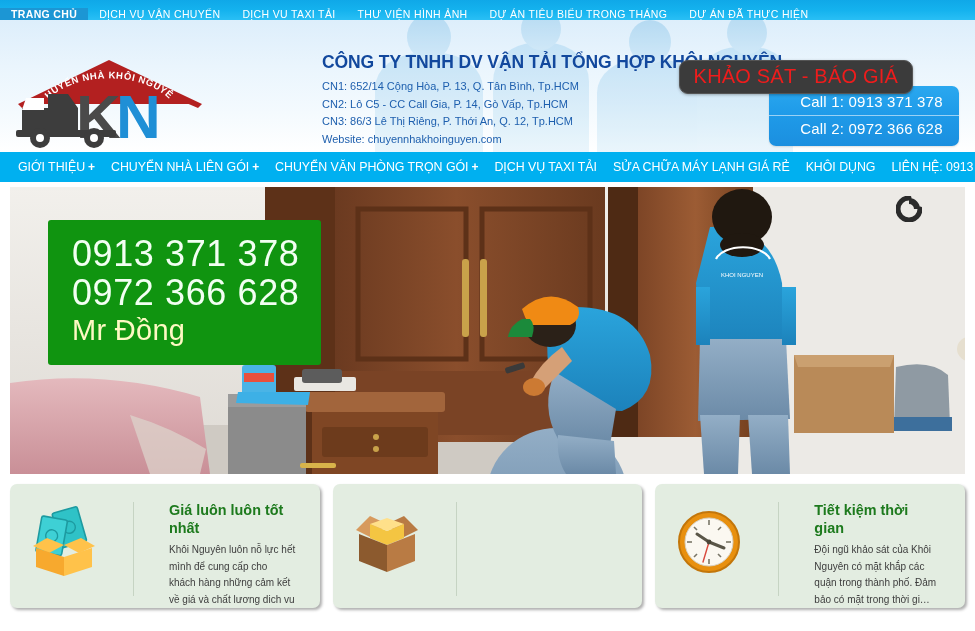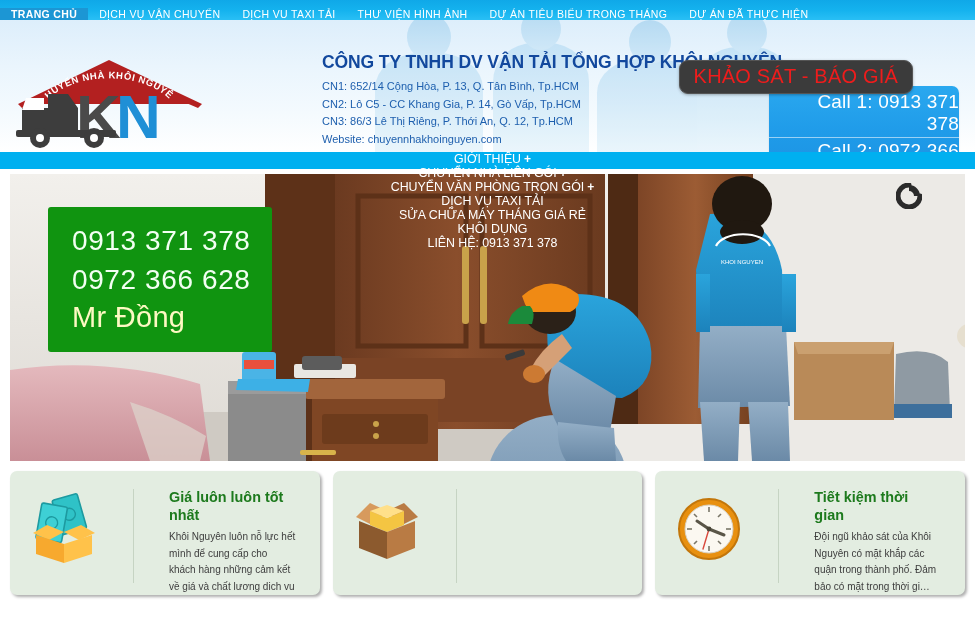--- a/index.html
+++ b/index.html
@@ -87,23 +87,23 @@
   .callbox {
     position: absolute; right: 16px; top: 66px;
     width: 190px;
     border-radius: 7px;
     background: linear-gradient(to bottom, #2aa8ef 0%, #1f9be9 45%, #1b8fdf 100%);
     padding: 5px 0 6px 0;
     z-index: 4;
     box-shadow: 0 1px 2px rgba(0,0,0,.13);
   }
   .callbox-line {
-    font-size: 19px;
+    font-size: 15px;
     color: #ffffff;
-    text-align: right;
+    text-align: center;
     line-height: 22px;
     letter-spacing: .2px;
     padding-left: 15px;
   }
   .callbox-line.first { border-bottom: 1px solid rgba(255,255,255,.55); padding-bottom: 2px; }
   .callbox-line.second { padding-top: 2px; }
 
   .survey-btn {
     position: absolute; right: 62px; top: 40px;
     background: #3b3b3b;
@@ -113,28 +113,27 @@
     font-size: 20px;
     color: #ee1c1c;
     letter-spacing: .2px;
     z-index: 6;
     box-shadow: 0 1px 3px rgba(0,0,0,.3);
     white-space: nowrap;
   }
 
   
   .mainmenu {
-    height: 17px;
+    height: 30px;
     background: #00b0f0;
     display: flex;
     align-items: center;
     padding-left: 10px;
     position: relative;
     z-index: 20;
-    flex-direction: column;
   }
   .menu-item {
     display: flex; align-items: center;
     padding: 0 8px;
     height: 29px;
     color: #ffffff;
     font-size: 12.4px;
     white-space: nowrap;
     letter-spacing: -.05px;
   }
@@ -151,21 +150,21 @@
   .hero-photo { position: absolute; inset: 0; }
 
   .phonebox {
     position: absolute; left: 38px; top: 33px;
     background: #109410;
     border-radius: 3px;
     padding: 14px 22px 16px 24px;
     z-index: 5;
   }
   .phonebox-num {
-    font-size: 28px;
+    font-size: 36px;
     color: #f2fff2;
     line-height: 39px;
     letter-spacing: .6px;
     font-weight: 400;
   }
   .phonebox-name {
     font-size: 29px;
     color: #fef9c3;
     line-height: 37px;
     letter-spacing: .3px;
@@ -279,21 +278,21 @@
       <circle cx="28" cy="80" r="10" fill="#3d3d3d"></circle>
       <circle cx="28" cy="80" r="4" fill="#ffffff"></circle>
       <circle cx="82" cy="80" r="10" fill="#3d3d3d"></circle>
       <circle cx="82" cy="80" r="4" fill="#ffffff"></circle>
     </svg>
   </div>
 
   <div class="company">
     <div class="company-name">CÔNG TY TNHH DV VẬN TẢI TỔNG HỢP KHÔI NGUYÊN</div>
     <div class="company-line">CN1: 652/14 Cộng Hòa, P. 13, Q. Tân Bình, Tp.HCM</div>
-    <div class="company-line">CN2: Lô C5 - CC Khang Gia, P. 14, Gò Vấp, Tp.HCM</div>
+    <div class="company-line">CN2: Lô C5 - CC Call Gia, P. 14, Gò Vấp, Tp.HCM</div>
     <div class="company-line">CN3: 86/3 Lê Thị Riêng, P. Thới An, Q. 12, Tp.HCM</div>
     <div class="company-line">Website: chuyennhakhoinguyen.com</div>
   </div>
 
   <div class="callbox">
     <div class="callbox-line first">Call 1: 0913 371 378</div>
     <div class="callbox-line second">Call 2: 0972 366 628</div>
   </div>
 
   <div class="survey-btn">KHẢO SÁT - BÁO GIÁ</div>
@@ -309,21 +308,21 @@
     <span class="menu-plus">+</span>
   </div>
   <div class="menu-item">
     <span>CHUYỂN VĂN PHÒNG TRỌN GÓI</span>
     <span class="menu-plus">+</span>
   </div>
   <div class="menu-item">
     <span>DỊCH VỤ TAXI TẢI</span>
   </div>
   <div class="menu-item">
-    <span>SỬA CHỮA MÁY THÁNG GIÁ RẺ</span>
+    <span>SỬA CHỮA MÁY LẠNH GIÁ RẺ</span>
   </div>
   <div class="menu-item">
     <span>KHÔI DỤNG</span>
   </div>
   <div class="menu-item">
     <span>LIÊN HỆ: 0913 371 378</span>
   </div>
 </div>
 
 <div class="hero">

